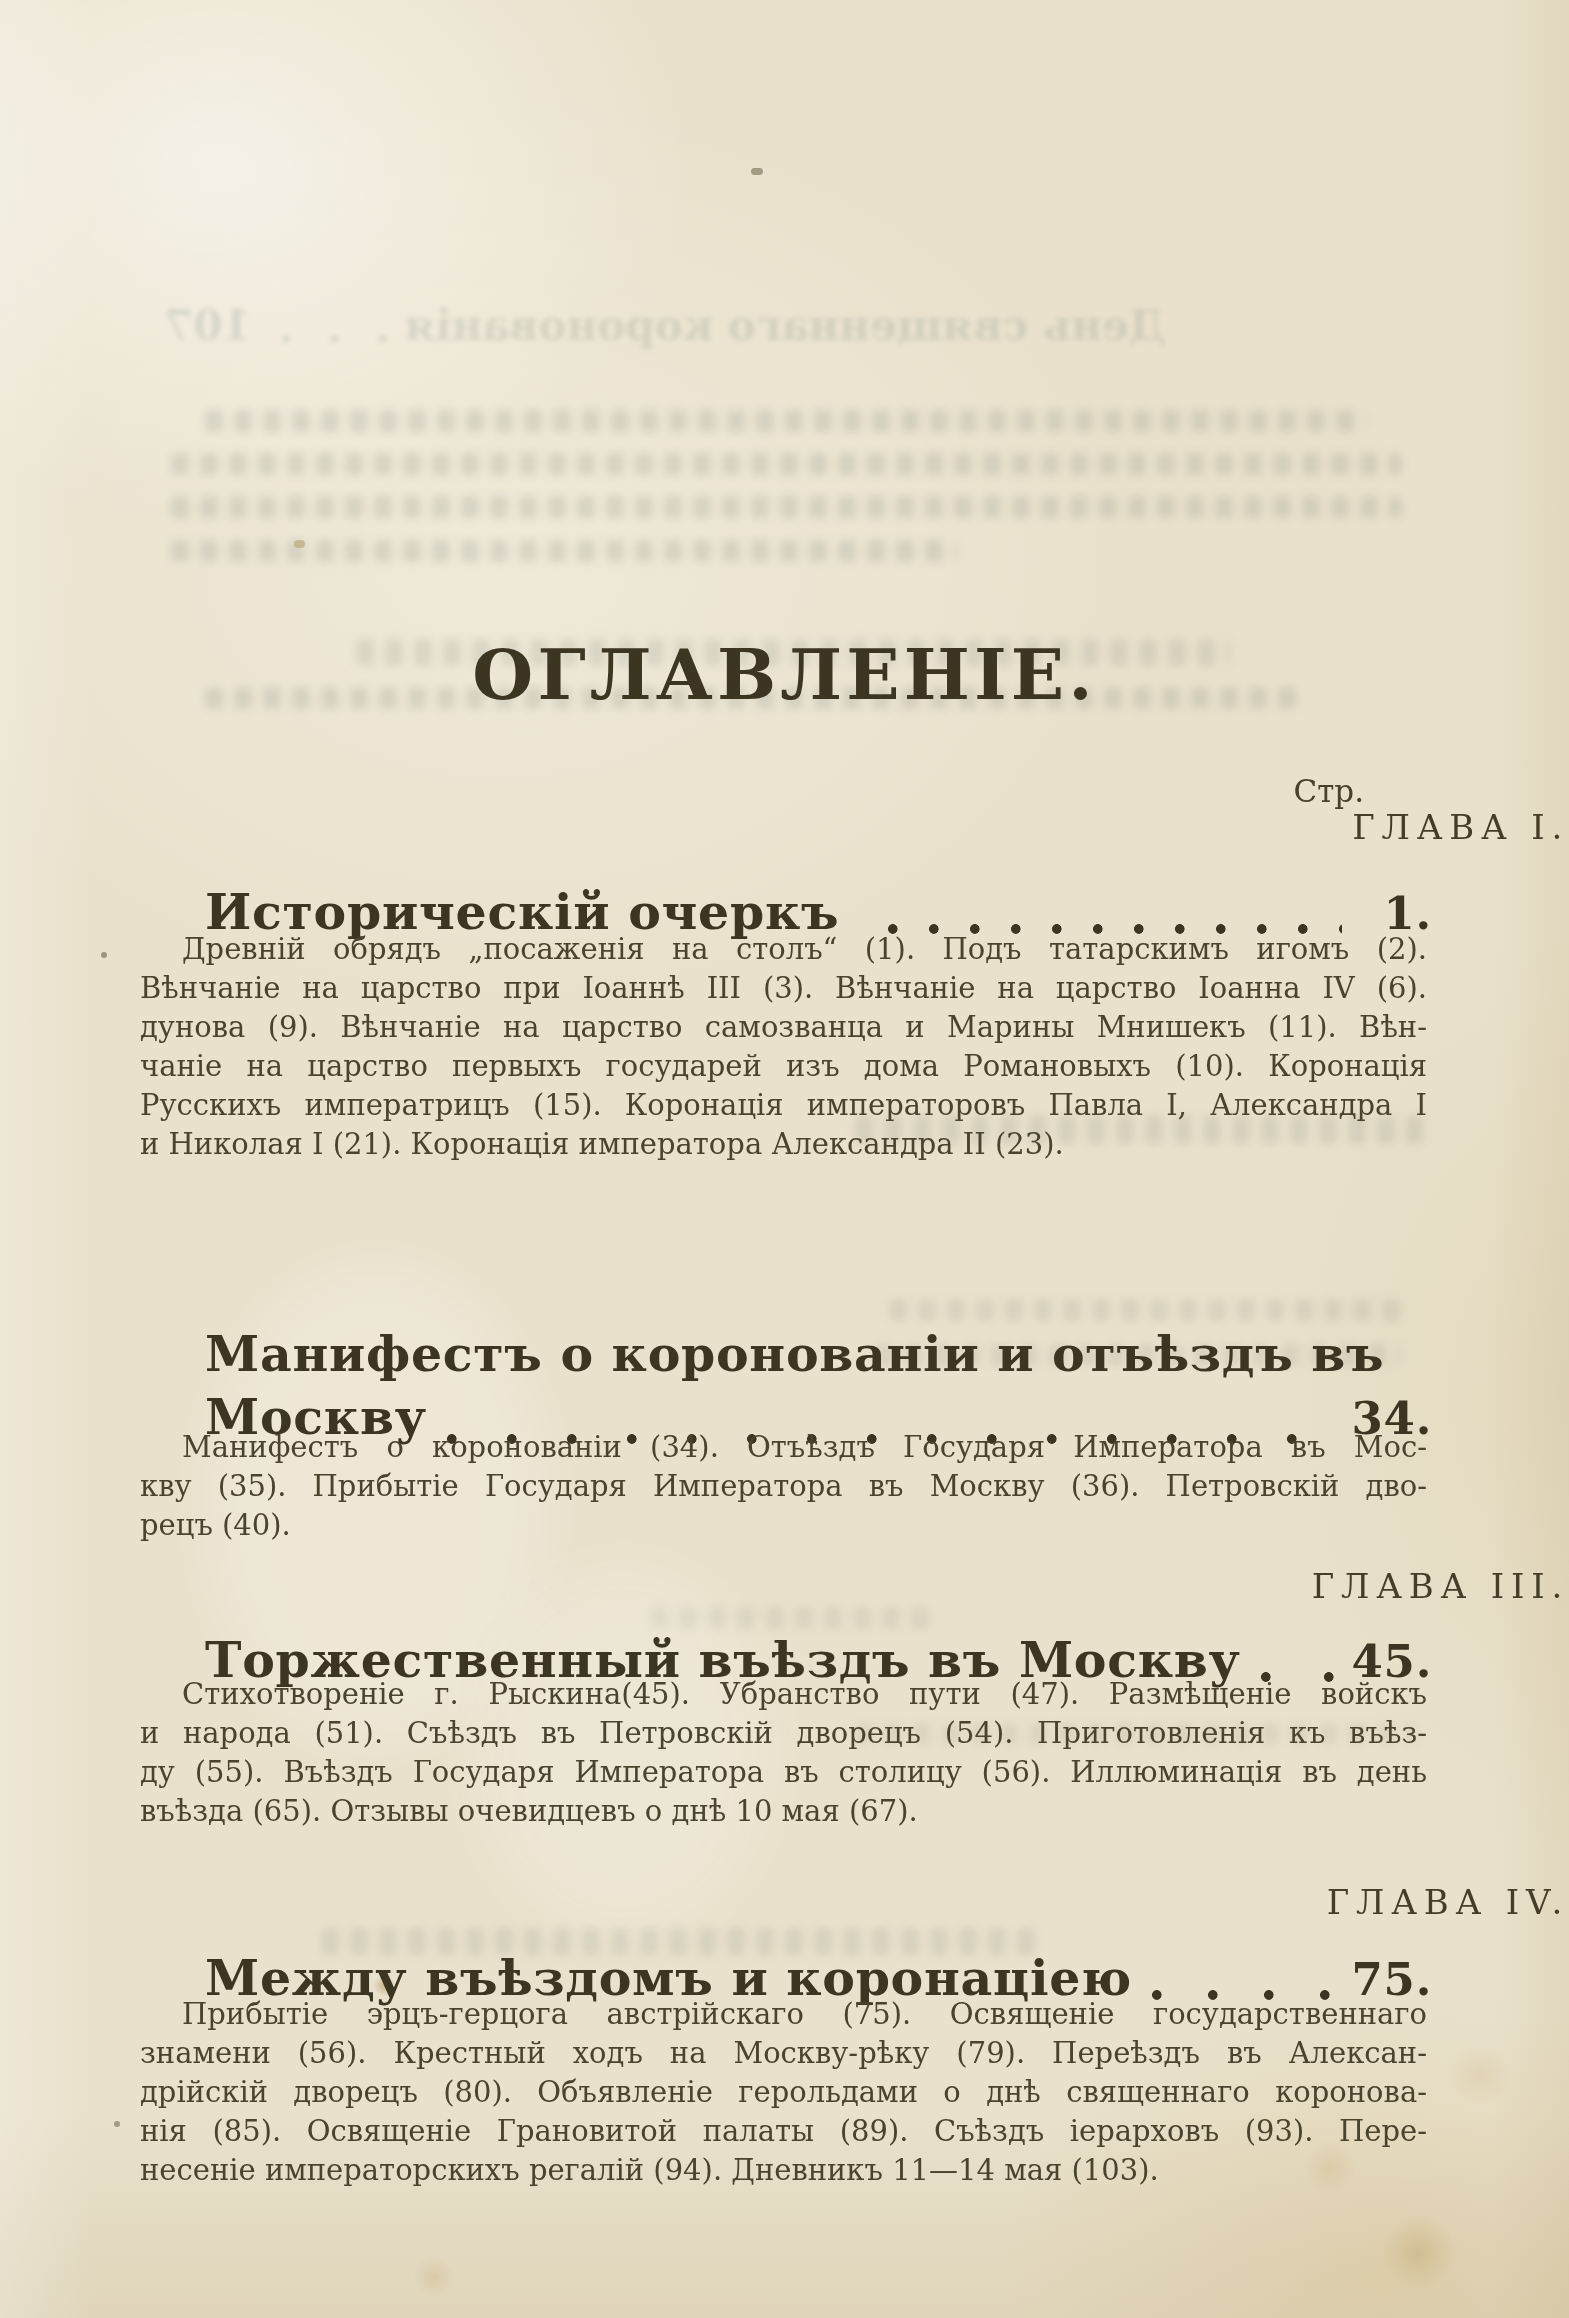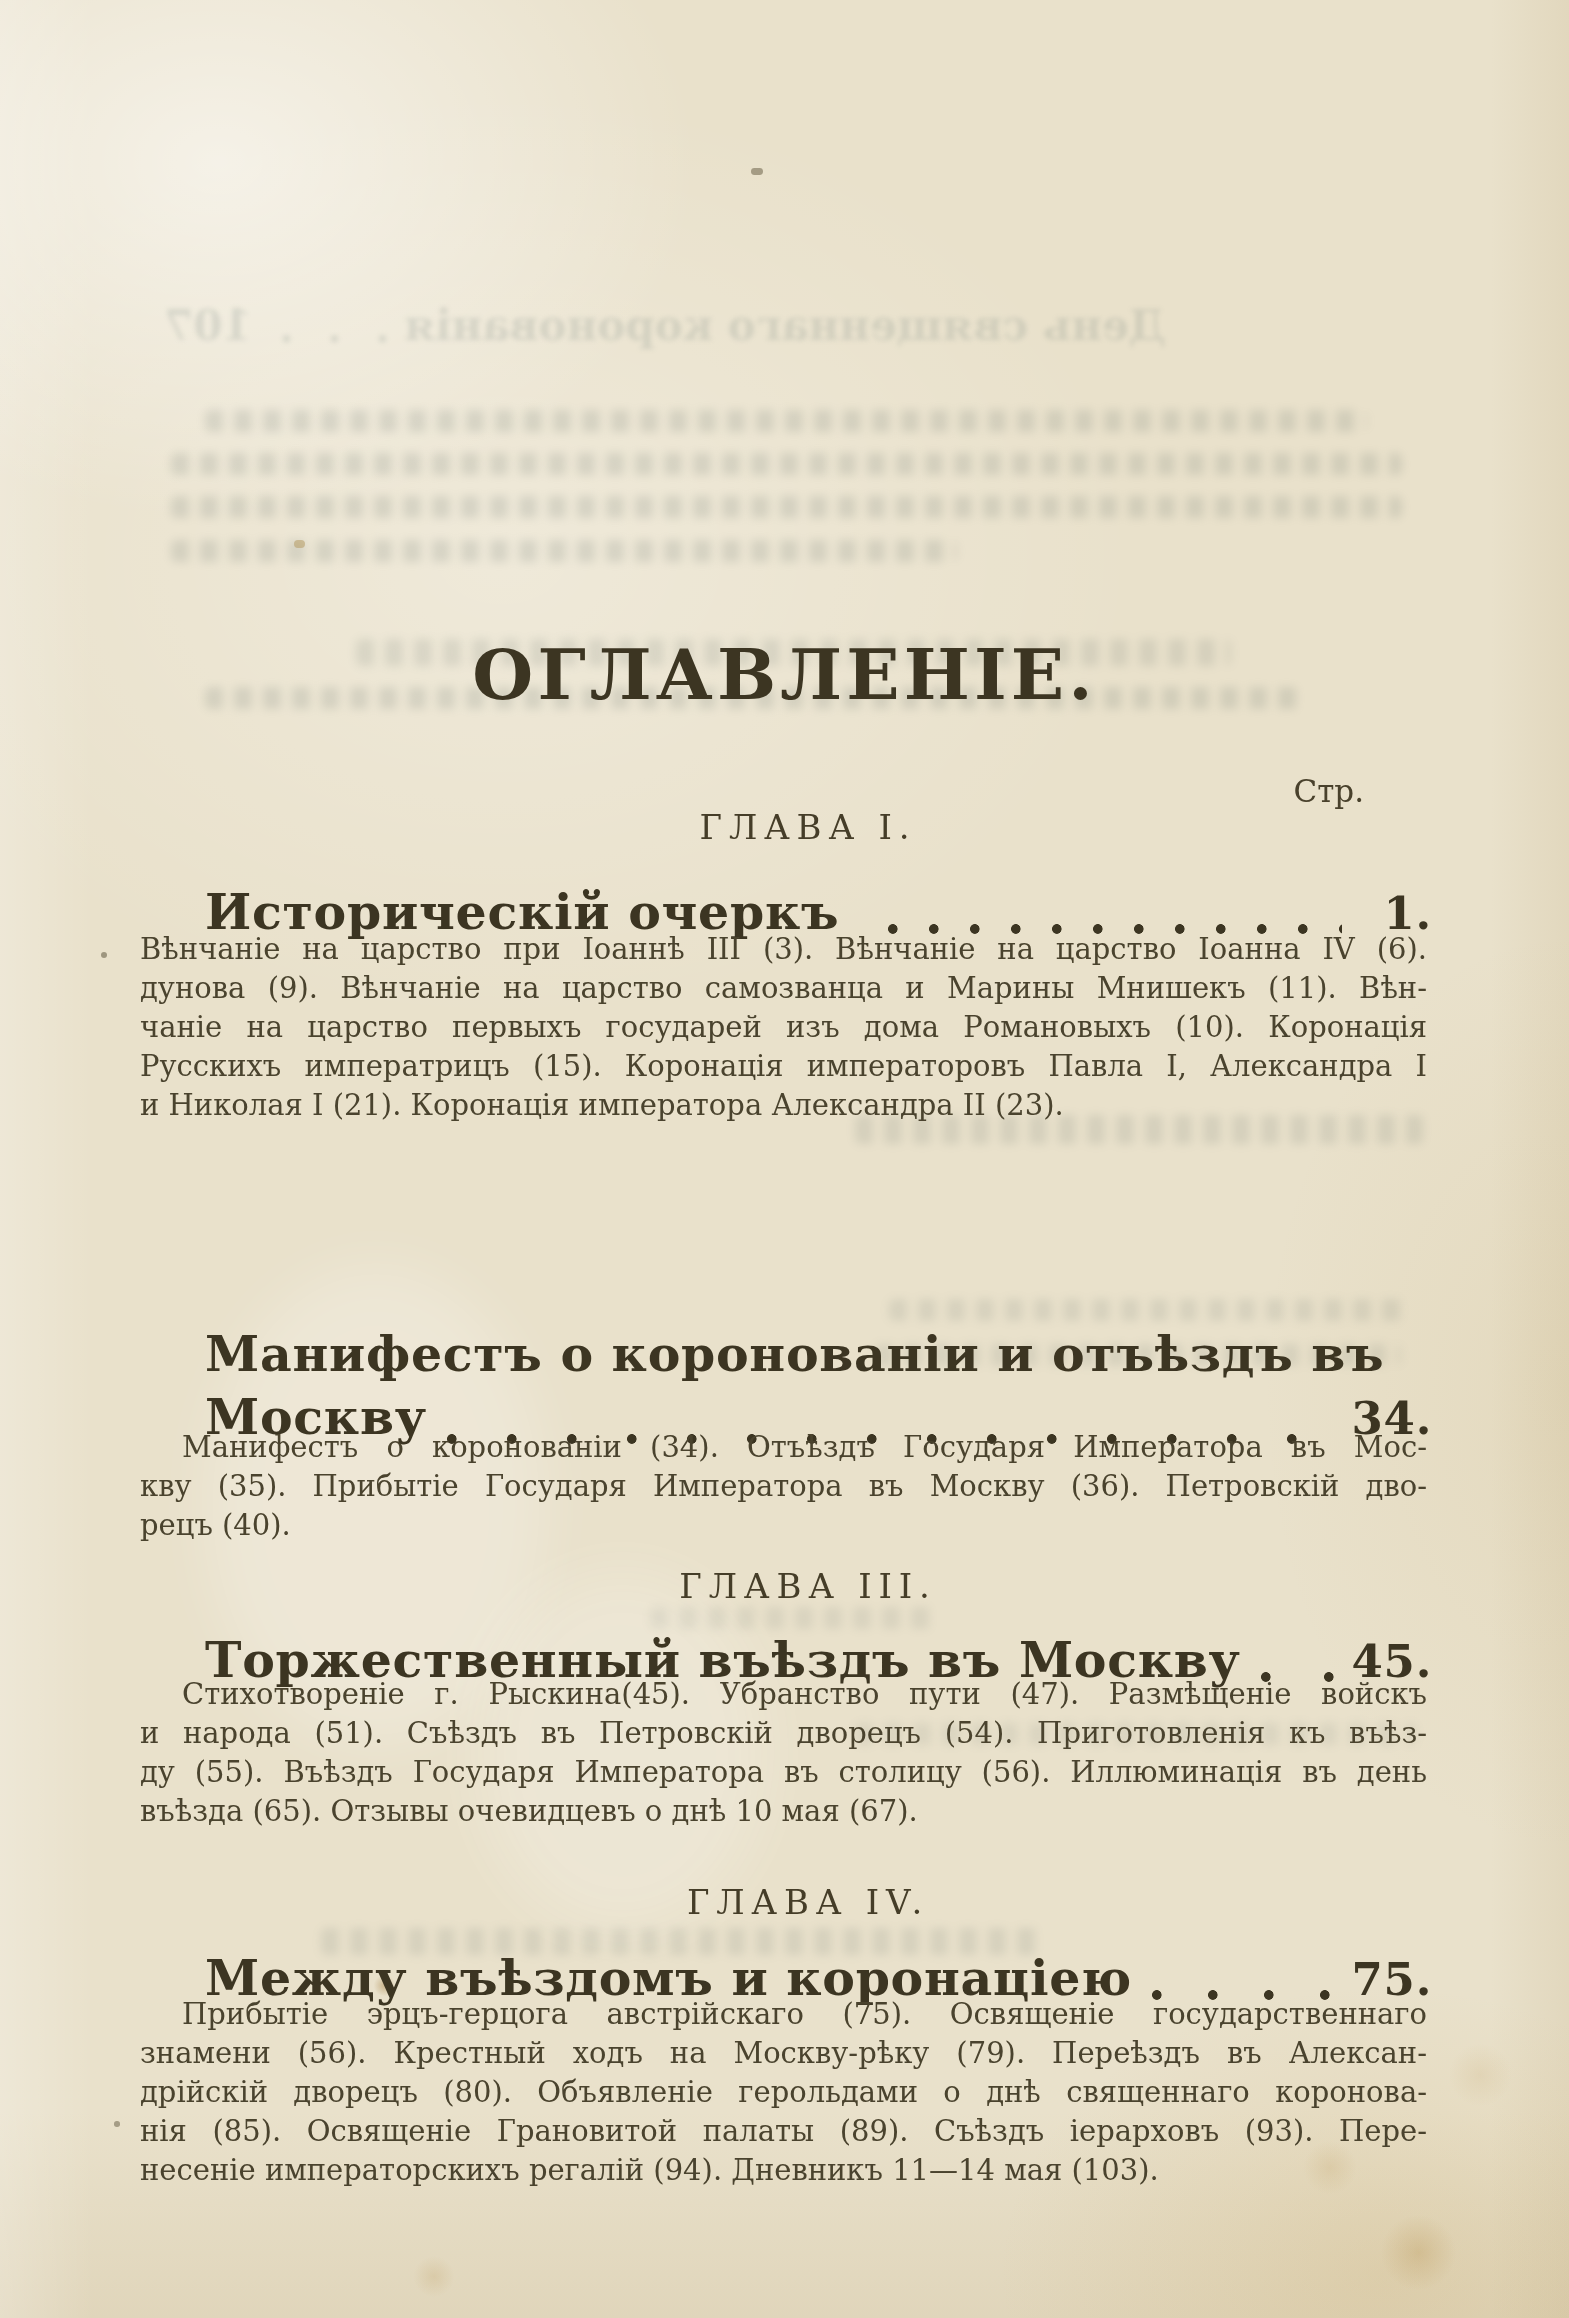--- a/index.html
+++ b/index.html
@@ -34,21 +34,21 @@
   .stain{position:absolute;border-radius:50%;pointer-events:none;}
   .glow{position:absolute;border-radius:50%;filter:blur(27px);background:rgba(255,255,255,.22);pointer-events:none;}
   
   .title{
     position:absolute;top:633px;left:0;right:0;margin:0;
     text-align:center;font-size:70px;font-weight:bold;letter-spacing:4.1px;
     color:#3c3522;
   }
   .col-header{position:absolute;top:773px;right:205px;font-size:31px;color:#49412c;}
   .glava{
-    position:absolute;left:0;right:0;text-align:center;
+    position:absolute;left:0;right:0;text-align:right;
     font-size:34px;letter-spacing:6.8px;color:#453d28;padding-left:47px;
   }
   .htitle{
     position:absolute;left:205px;right:137px;
     display:flex;align-items:baseline;
     font-size:49px;font-weight:bold;color:#3c3522;letter-spacing:0.7px;
   }
   .htitle-2l{position:absolute;left:205px;right:137px;font-size:49px;font-weight:bold;color:#3c3522;letter-spacing:0.7px;}
   .htitle-2l .row{display:flex;align-items:baseline;height:63px;}
   .dots{
@@ -110,20 +110,21 @@
 
   <div class="col-header">Стр.</div>
 
   <div class="glava" style="top:807px;">ГЛАВА I.</div>
   <div class="htitle" style="top:883px;gap:29px;">
     <span>Историческій очеркъ</span>
     <span class="dots"></span>
     <span class="pg">1.</span>
   </div>
   <div class="summary" style="top:930px;">
+    <div class="line indent just">Древній обрядъ „посаженія на столъ“ (1). Подъ татарскимъ игомъ (2).</div>
     <div class="line just">Вѣнчаніе на царство при Іоаннѣ III (3). Вѣнчаніе на царство Іоанна IV (6).</div>
     <div class="line just">дунова (9). Вѣнчаніе на царство самозванца и Марины Мнишекъ (11). Вѣн-</div>
     <div class="line just">чаніе на царство первыхъ государей изъ дома Романовыхъ (10). Коронація</div>
     <div class="line just">Русскихъ императрицъ (15). Коронація императоровъ Павла I, Александра I</div>
     <div class="line">и Николая I (21). Коронація императора Александра II (23).</div>
   </div>
 
   <div class="htitle-2l" style="top:1325px;">
     <div class="row">
       <span>Манифестъ о коронованіи и отъѣздъ въ</span>

